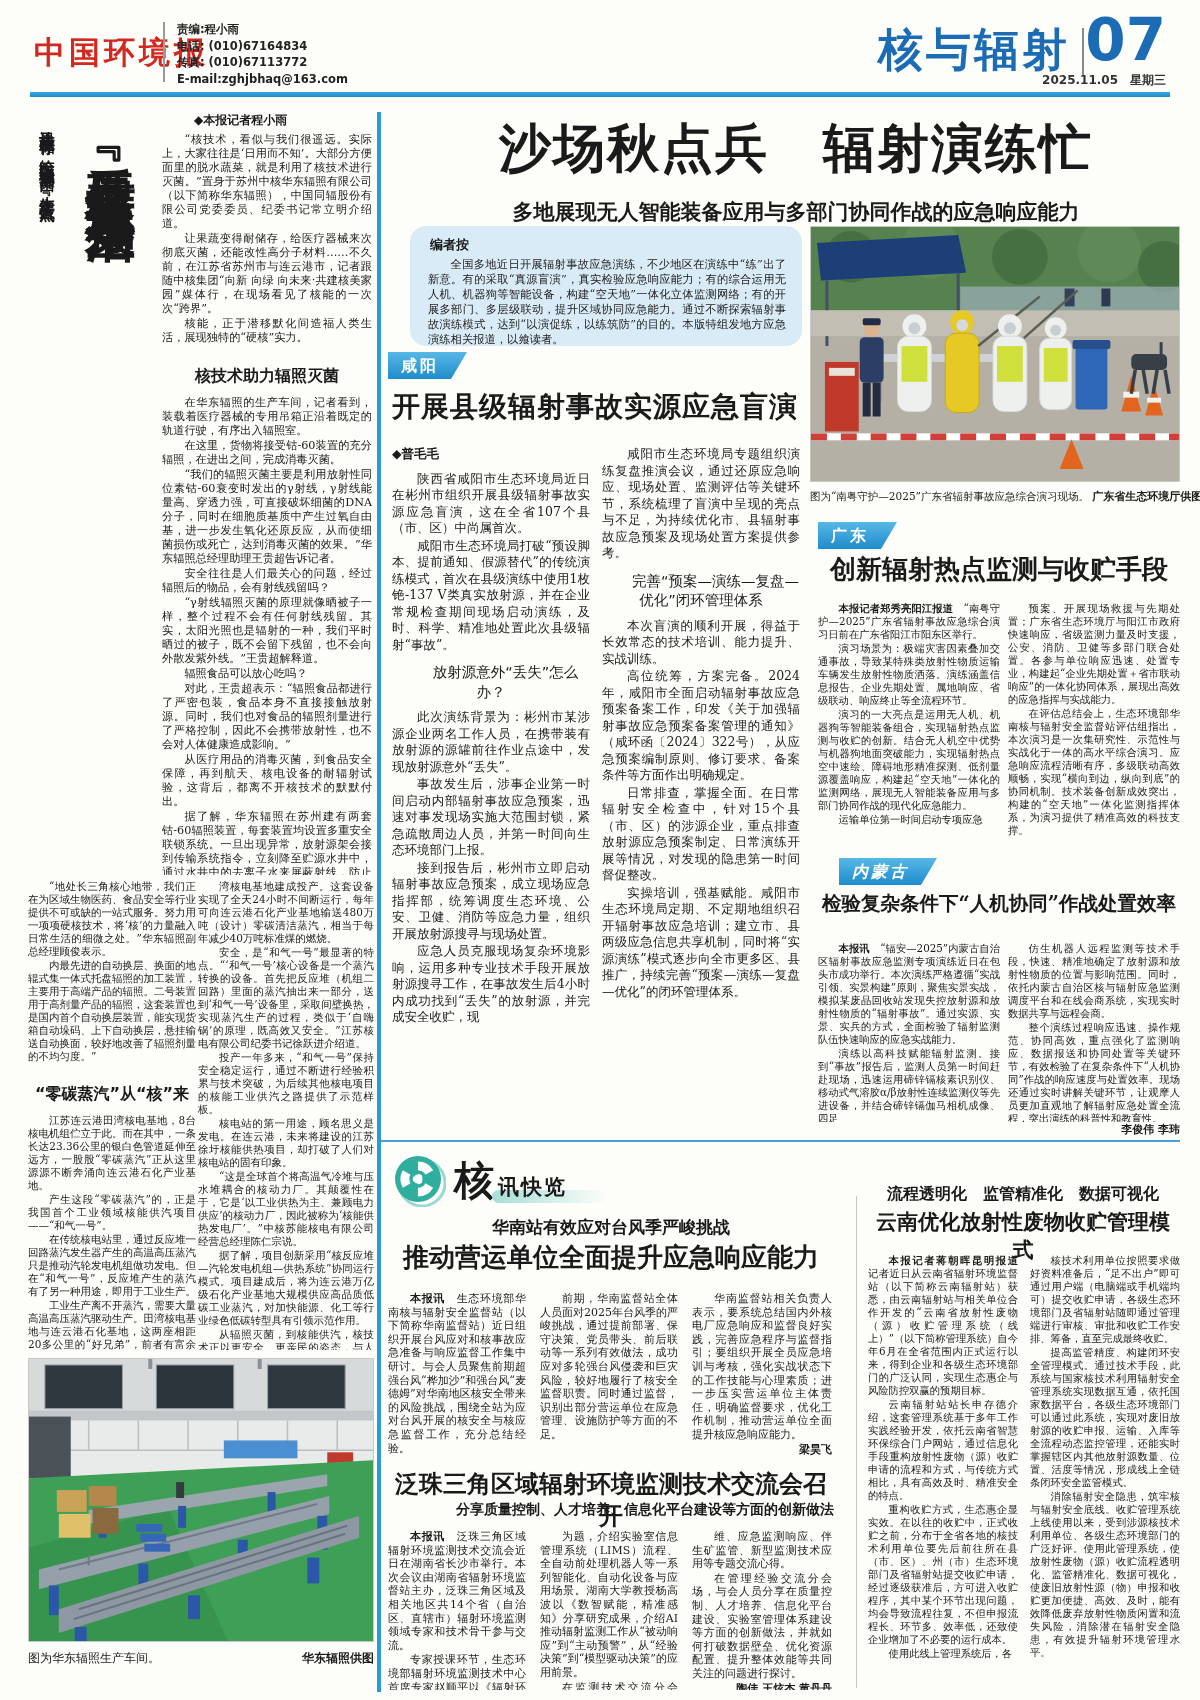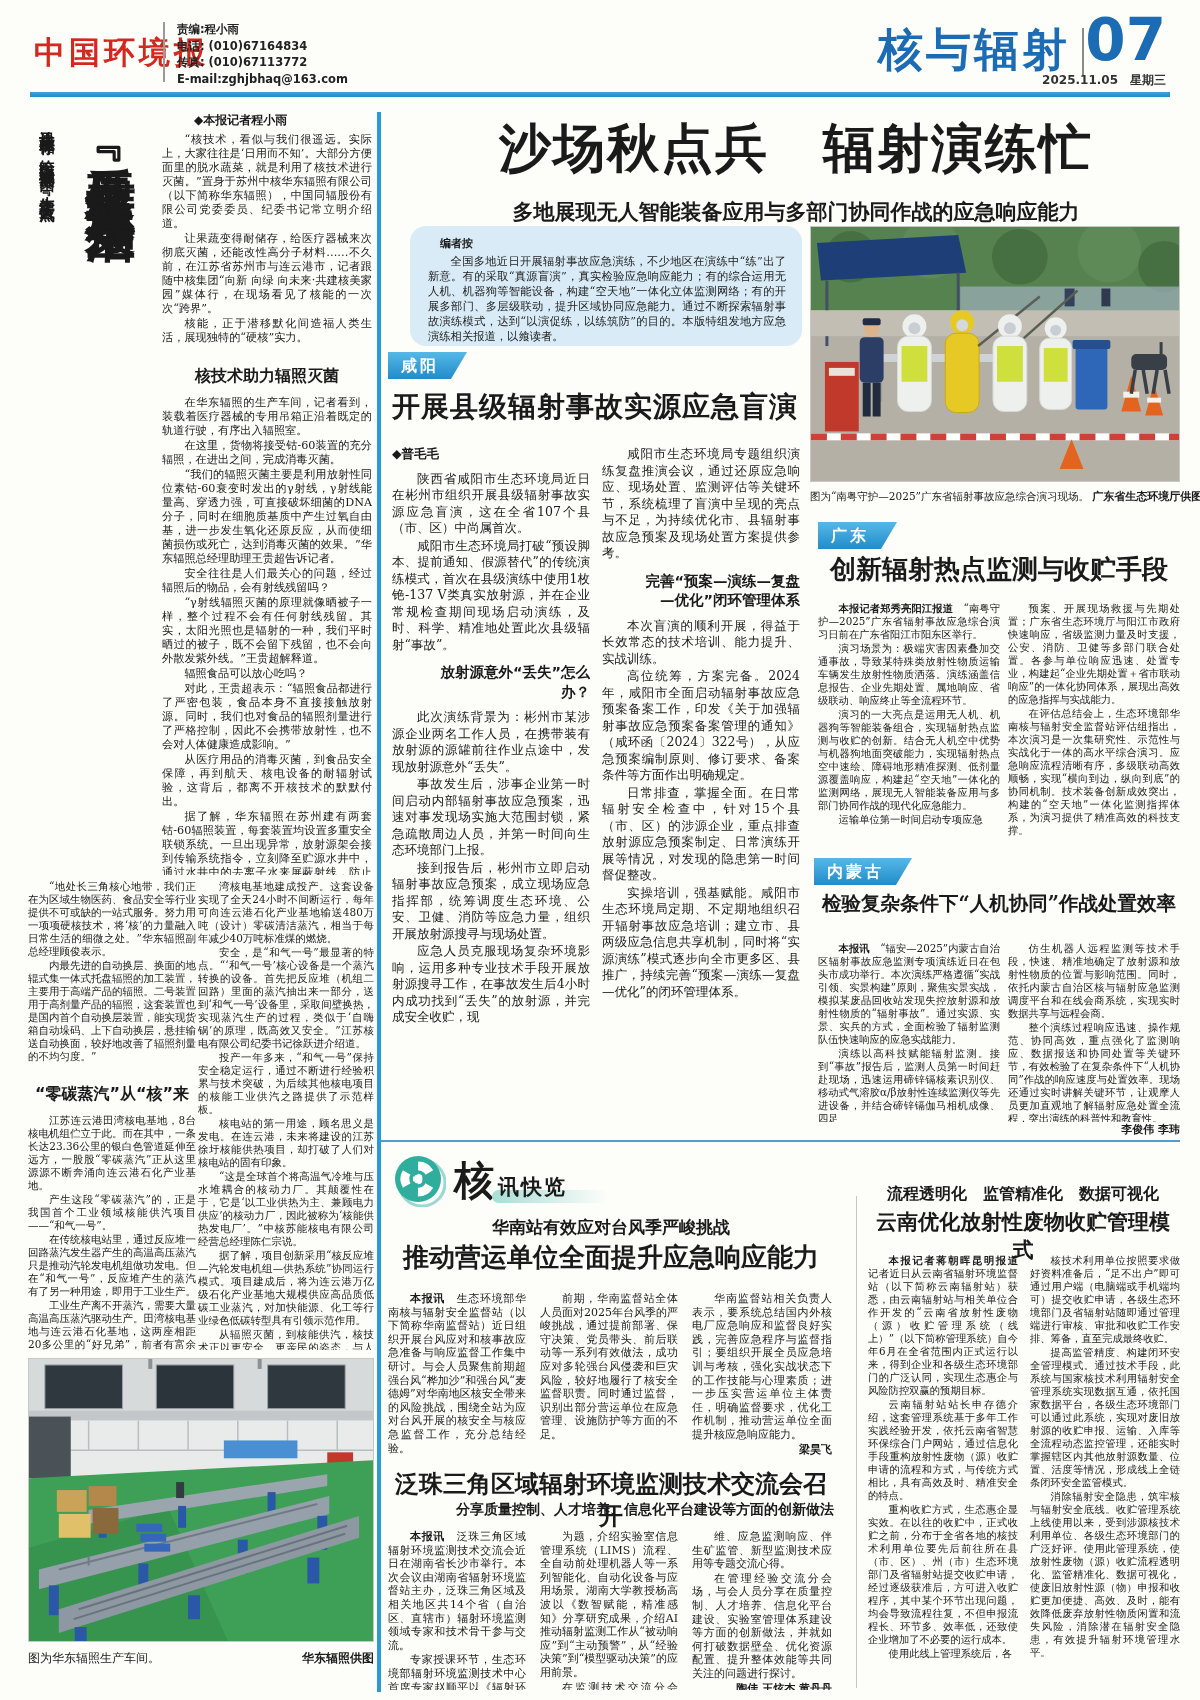--- a/index.html
+++ b/index.html
@@ -25,22 +25,22 @@
               background:linear-gradient(180deg,#3aa6dc,#1f8ccb); }
 
   
   .t-col { position:absolute; overflow:hidden; text-align:justify; }
   .t-col p, .para { margin:0 0 1px 0; text-indent:2em; text-align:justify; }
   .lead-bold { font-weight:bold; font-family:"DejaVu Sans", sans-serif; }
   .author-line { text-align:right !important; font-weight:bold; font-family:"DejaVu Sans", sans-serif;
                  text-indent:0 !important; }
   .subhead-center { font-family:"DejaVu Sans", sans-serif; font-weight:bold; text-align:center;
                     font-size:16px; line-height:1.3; margin:21px 0 9px; text-indent:0 !important; }
-  .subhead-inline { font-family:"DejaVu Sans", sans-serif; font-weight:bold; font-size:14.5px;
-                    line-height:1.35; margin:10px 0 7px; text-indent:2em; text-align:right; }
+  .subhead-inline { font-family:"DejaVu Sans", sans-serif; font-weight:normal; font-size:14.5px;
+                    line-height:1.35; margin:10px 0 7px; text-indent:2em; text-align:center; }
   .fs-a  { font-size:11.2px; line-height:14px; }
   .fs-bc { font-size:10.5px; line-height:13px; }
   .fs-mid { font-size:12.5px; line-height:16.5px; }
   .fs-right { font-size:10.3px; line-height:13px; }
   .fs-brief { font-size:11px; line-height:13.6px; }
 
   
   #kicker { left:36px; top:118px; height:465px; writing-mode:vertical-rl; font-size:15.5px;
             font-weight:600; letter-spacing:2px; }
   #vtitle { left:78px; top:126px; height:752px; writing-mode:vertical-rl; font-size:50px;
@@ -54,22 +54,22 @@
   #caption-left { left:28px; top:1650px; width:346px; font-size:12px; display:flex;
                   justify-content:space-between; }
   #caption-left b { font-family:"DejaVu Sans", sans-serif; }
 
   
   #blue-vline { left:377px; top:112px; width:4px; height:1580px; background:#2b9bd7; }
   #headline { left:420px; top:114px; width:752px; text-align:center; font-size:52px; font-weight:900;
               letter-spacing:2px; font-family:"DejaVu Serif", serif; }
   #subtitle { left:420px; top:198px; width:752px; text-align:center; font-size:21px; font-weight:600; }
   #editor-box { left:410px; top:226px; width:392px; height:120px; background:#d9ebf6; border-radius:16px; }
-  #editor-box .en-label { margin:10px 0 3px 30px; font-family:Liberation Serif, serif;
-                          font-weight:bold; font-size:11px; }
+  #editor-box .en-label { margin:10px 0 3px 20px; font-family:Liberation Serif, serif;
+                          font-weight:bold; font-size:13px; }
   #editor-box .en-text { padding:0 16px 0 18px; font-size:11.3px; line-height:15px;
                          text-indent:2em; text-align:justify; color:#222; }
   #photo-main { left:810px; top:226px; width:370px; height:256px; border:1px solid #c9c9c4; }
   #caption-main { left:810px; top:489px; width:370px; font-size:10.5px; white-space:nowrap; }
   #caption-main b { font-family:"DejaVu Sans", sans-serif; font-size:11px; }
 
   .region-tab { position:absolute; height:27px; line-height:27px; color:#fff;
                 font-family:"DejaVu Sans", sans-serif; font-weight:bold; font-size:16px;
                 letter-spacing:3px; padding:0 28px 0 13px;
                 background:linear-gradient(180deg,#57b8e6,#1f8ccb);
@@ -103,21 +103,21 @@
   #b2-c1 { left:388px; top:1530px; width:138px; height:160px; }
   #b2-c2 { left:540px; top:1530px; width:138px; height:160px; }
   #b2-c3 { left:692px; top:1530px; width:140px; height:160px; }
 
   
   #tab-gd { left:818px; top:522px; }
   #title-gd { left:818px; top:552px; width:362px; text-align:center; font-size:26px; font-weight:900; }
   #gd-l { left:818px; top:602px; width:182px; height:240px; }
   #gd-r { left:1008px; top:602px; width:172px; height:240px; }
 
-  #tab-nm { left:814px; top:858px; }
+  #tab-nm { left:839px; top:858px;font-style:italic; }
   #title-nm { left:818px; top:890px; width:362px; text-align:center; font-size:19.5px; font-weight:900; }
   #nm-l { left:818px; top:942px; width:182px; height:180px; }
   #nm-r { left:1008px; top:942px; width:172px; height:180px; }
   #nm-authors { left:1008px; top:1122px; width:172px; text-align:right; font-weight:bold;
                 font-size:11px; font-family:"DejaVu Sans", sans-serif; background:#fdfdfa; }
 
   #vdiv-yn { left:856px; top:1196px; width:1px; height:492px; background:#c6c6c2; }
   #yn-overline { left:866px; top:1184px; width:314px; text-align:center; font-size:16px;
                  font-weight:bold; font-family:"DejaVu Sans", sans-serif; }
   #yn-title { left:866px; top:1208px; width:314px; text-align:center; font-size:21px; font-weight:900; }

